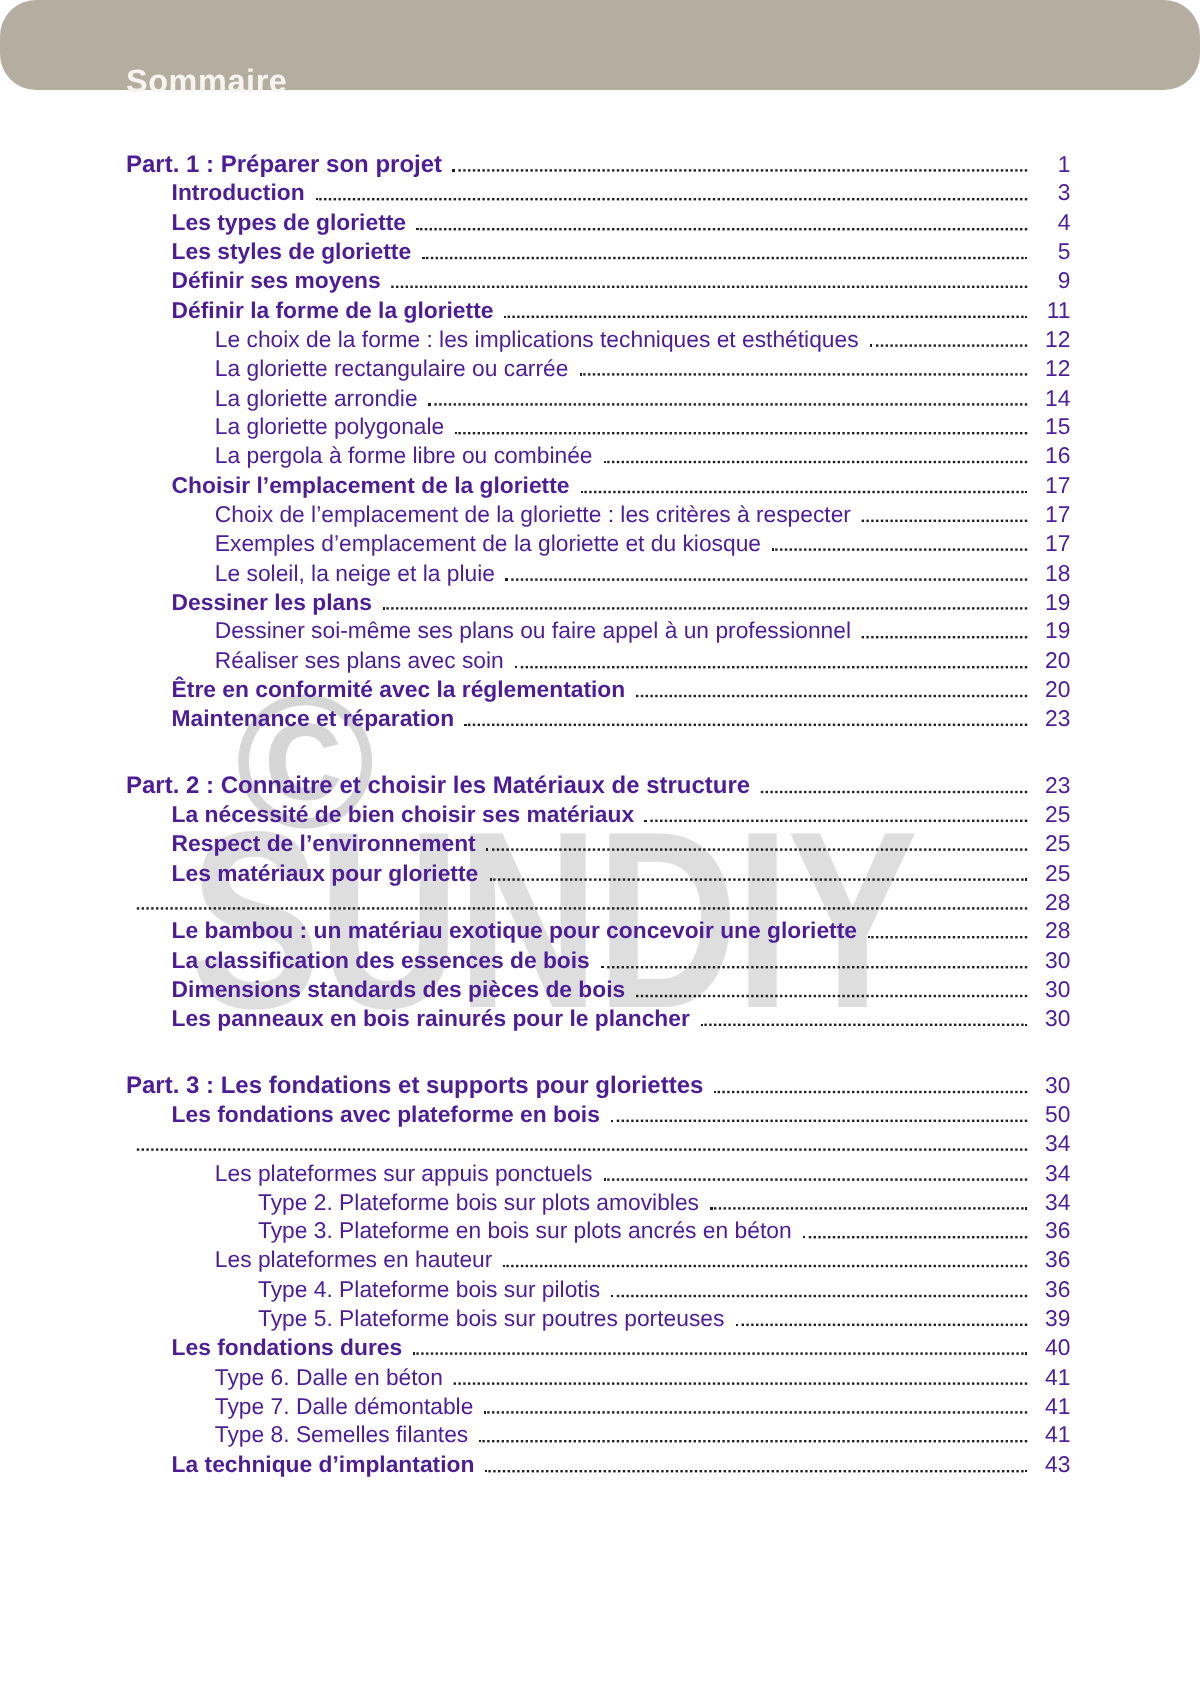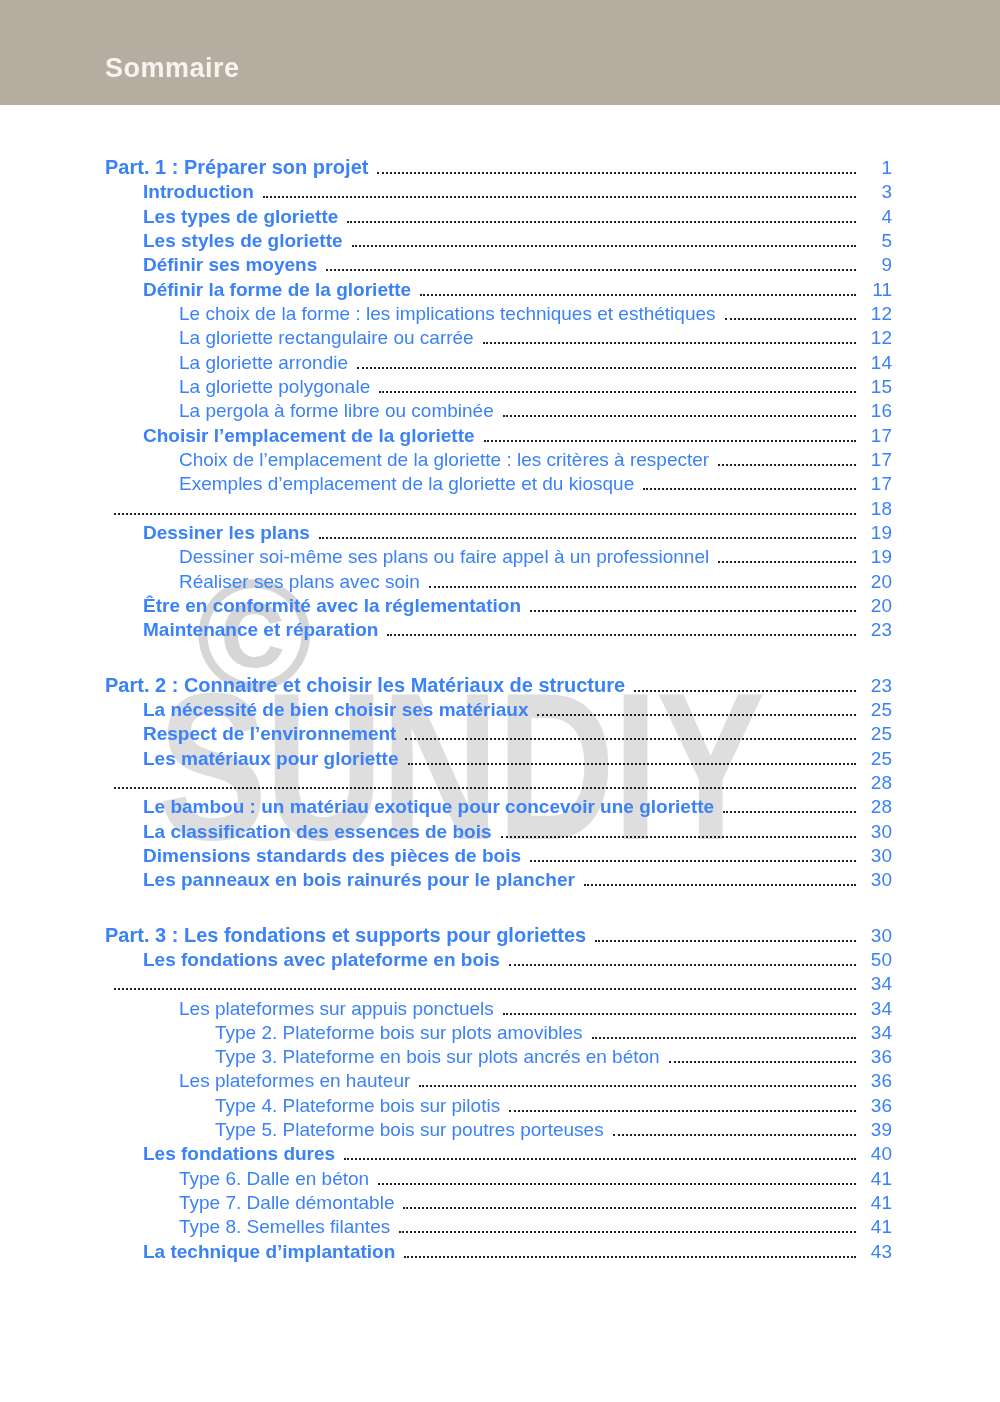--- a/index.html
+++ b/index.html
@@ -4,22 +4,23 @@
 <style>
   html, body { margin: 0; padding: 0; }
   body {
     width: 1000px; height: 1402px;
     background: #ffffff;
     font-family: "Liberation Sans", sans-serif;
     overflow: hidden;
     position: relative;
   }
   .band {
-    height: 105px;
+    height: 75px;
     background: #b6ada1;
+    border-radius: 30px;
   }
   .band h1 {
     margin: 0;
     padding: 55px 0 0 105px;
     font-size: 27px;
     line-height: 1;
     font-weight: 700;
     color: #f7f4ef;
     letter-spacing: 0.5px;
   }
@@ -51,21 +52,21 @@
     z-index: 2;
     margin: 0 108px 0 105px;
     padding-top: 50px;
   }
   .toc section + section { margin-top: 30px; }
   .row {
     display: flex;
     align-items: baseline;
     line-height: 24.33px;
     font-size: 19px;
-    color: #3b82f6;
+    color: #4c1d95;
   }
   .row .t { white-space: nowrap; }
   .row.part .t { font-weight: 700; font-size: 20px; }
   .row.l1 .t { font-weight: 700; margin-left: 38px; }
   .row.l2 .t { margin-left: 74px; }
   .row.l3 .t { margin-left: 110px; }
   .leader {
     flex: 1;
     min-width: 18px;
     border-bottom: 2px dotted #202020;
@@ -157,20 +158,21 @@
           <span class="t">Choix de l’emplacement de la gloriette : les critères à respecter</span>
           <span class="leader"></span>
           <span class="pnum">17</span>
         </div>
         <div class="row l2">
           <span class="t">Exemples d’emplacement de la gloriette et du kiosque</span>
           <span class="leader"></span>
           <span class="pnum">17</span>
         </div>
         <div class="row l2">
+          <span class="t">Le soleil, la neige et la pluie</span>
           <span class="leader"></span>
           <span class="pnum">18</span>
         </div>
         <div class="row l1">
           <span class="t">Dessiner les plans</span>
           <span class="leader"></span>
           <span class="pnum">19</span>
         </div>
         <div class="row l2">
           <span class="t">Dessiner soi-même ses plans ou faire appel à un professionnel</span>

